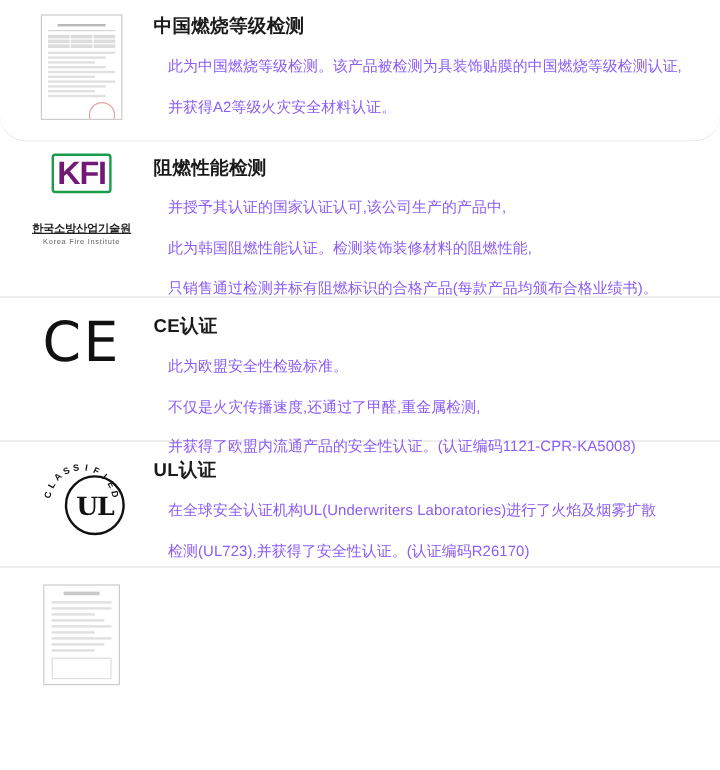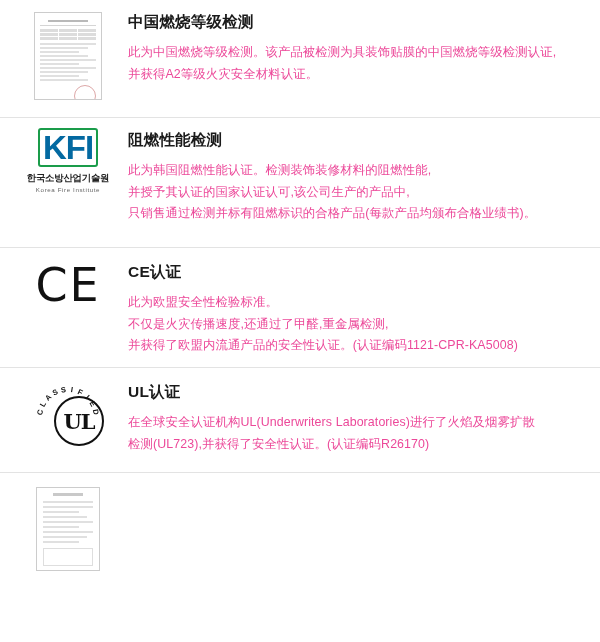--- a/index.html
+++ b/index.html
@@ -46,27 +46,27 @@
   .cert-title {
     font-size: 15.5px;
     font-weight: bold;
     color: #1a1a1a;
     margin: 0 0 9px 0;
     letter-spacing: 0.2px;
   }
   .cert-line {
     font-size: 12.4px;
     line-height: 1.75;
-    color: #ec4899;
-    margin: 0;
+    color: #8b5cf6;
+    margin: 12px;
     letter-spacing: 0.1px;
   }
 
   
-  .row-cn   { height: 118px; padding-top: 12px; }
+  .row-cn   { height: 118px; padding-top: 12px; border-radius: 22px; }
   .row-kfi  { height: 130px; padding-top: 12px; }
   .row-ce   { height: 120px; padding-top: 14px; }
   .row-ul   { height: 105px; padding-top: 14px; }
   .row-jp   { height: 168px; padding-top: 14px; }
 
   
   .doc-thumb {
     width: 68px;
     height: 88px;
     background: #ffffff;
@@ -119,43 +119,44 @@
     margin-left: auto;
     opacity: .75;
   }
 
   
   .kfi-logo {
     width: 96px;
     text-align: center;
   }
   .kfi-mark {
-    font-size: 33px;
-    font-weight: bold;
-    color: #0369a1;
+    font-size: 27px;
+    font-weight: bold;
+    color: #701a75;
     letter-spacing: -1px;
     line-height: 1;
     display: inline-block;
     position: relative;
     padding: 1px 2px;
   }
   .kfi-mark::after {
     content: "";
     position: absolute;
     left: -3px; right: -3px; top: -2px; bottom: -2px;
     border: 2px solid #1a9c4a;
     border-radius: 3px;
     pointer-events: none;
   }
   .kfi-kr {
-    margin-top: 7px;
+    margin-top: 25px;
     font-size: 9.4px;
     color: #222;
     font-weight: bold;
     letter-spacing: -0.2px;
+    text-decoration: underline;
   }
   .kfi-en {
     margin-top: 1px;
     font-size: 6.2px;
     color: #666;
     letter-spacing: 0.6px;
   }
 
   
   .ce-logo {
@@ -282,22 +283,22 @@
   <div class="cert-row row-kfi">
     <div class="logo-cell">
       <div class="kfi-logo">
         <div class="kfi-mark">KFI</div>
         <div class="kfi-kr">한국소방산업기술원</div>
         <div class="kfi-en">Korea Fire Institute</div>
       </div>
     </div>
     <div class="text-cell">
       <h3 class="cert-title">阻燃性能检测</h3>
+      <p class="cert-line">并授予其认证的国家认证认可,该公司生产的产品中,</p>
       <p class="cert-line">此为韩国阻燃性能认证。检测装饰装修材料的阻燃性能,</p>
-      <p class="cert-line">并授予其认证的国家认证认可,该公司生产的产品中,</p>
       <p class="cert-line">只销售通过检测并标有阻燃标识的合格产品(每款产品均颁布合格业绩书)。</p>
     </div>
   </div>
 
   <div class="cert-row row-ce">
     <div class="logo-cell">
       <div class="ce-logo">CE</div>
     </div>
     <div class="text-cell">
       <h3 class="cert-title">CE认证</h3>

